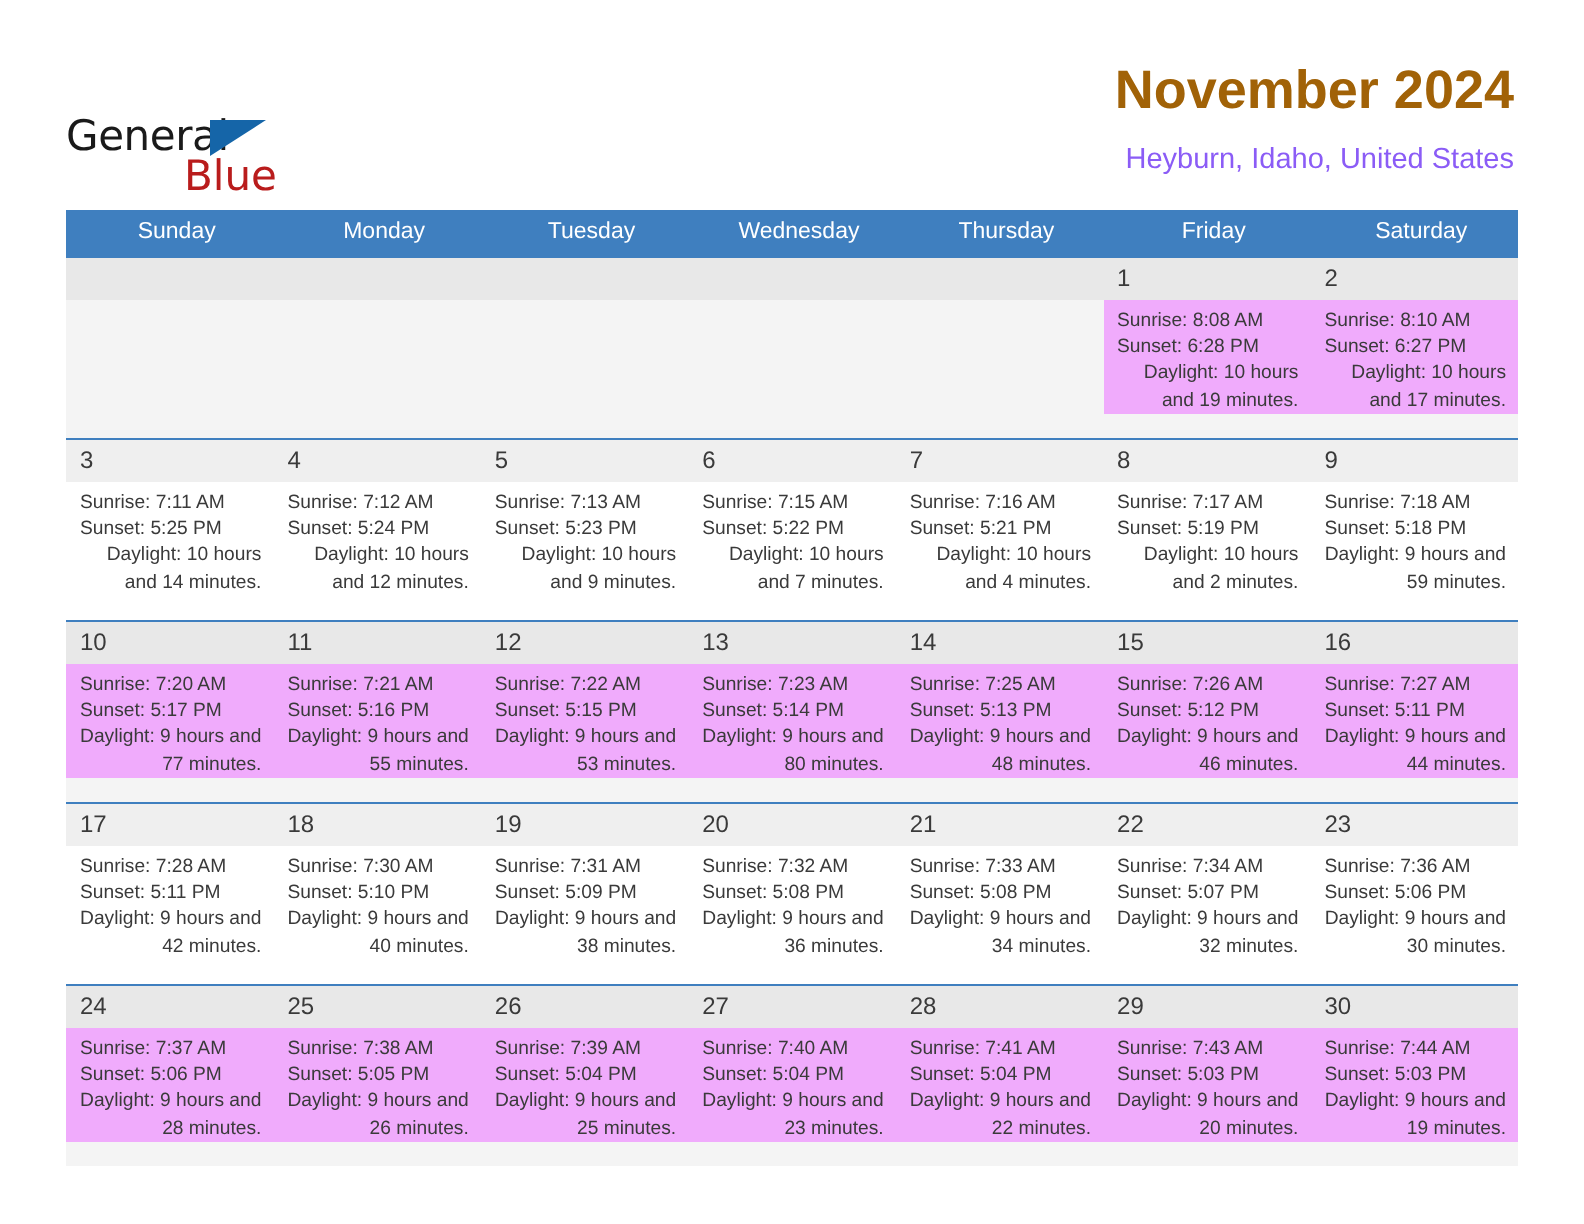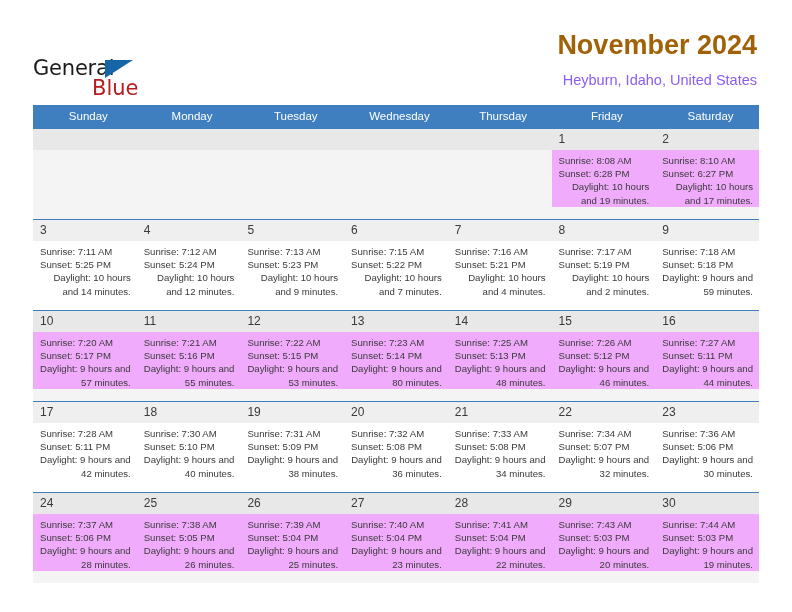--- a/index.html
+++ b/index.html
@@ -276,21 +276,21 @@
               <div class="dl">Daylight: 9 hours and 59 minutes.</div>
             </div>
           </td>
         </tr>
         <tr class="shaded">
           <td>
             <div class="daynum">10</div>
             <div class="cellbody">
               <div>Sunrise: 7:20 AM</div>
               <div>Sunset: 5:17 PM</div>
-              <div class="dl">Daylight: 9 hours and 57 minutes.</div>
+              <div class="dl">Daylight: 9 hours and 77 minutes.</div>
             </div>
           </td>
           <td>
             <div class="daynum">11</div>
             <div class="cellbody">
               <div>Sunrise: 7:21 AM</div>
               <div>Sunset: 5:16 PM</div>
               <div class="dl">Daylight: 9 hours and 55 minutes.</div>
             </div>
           </td>

